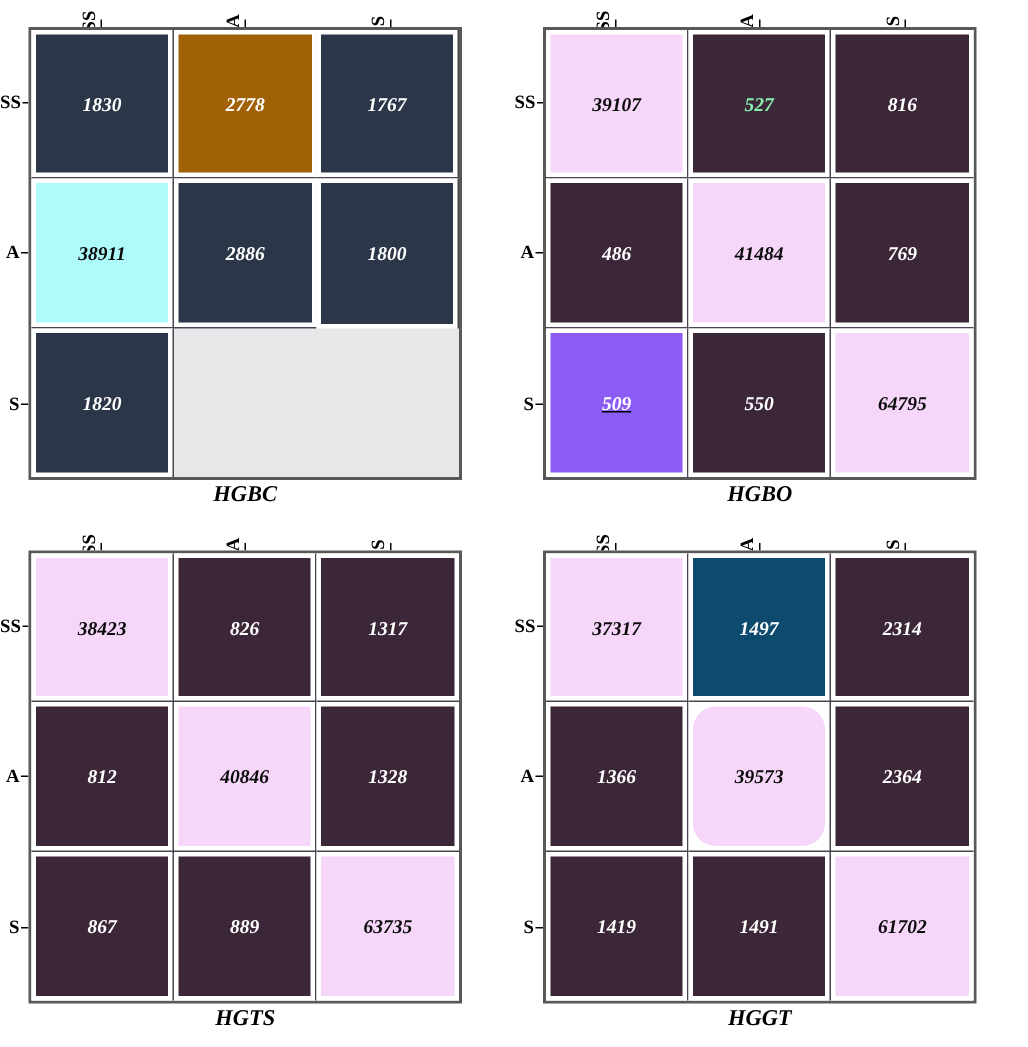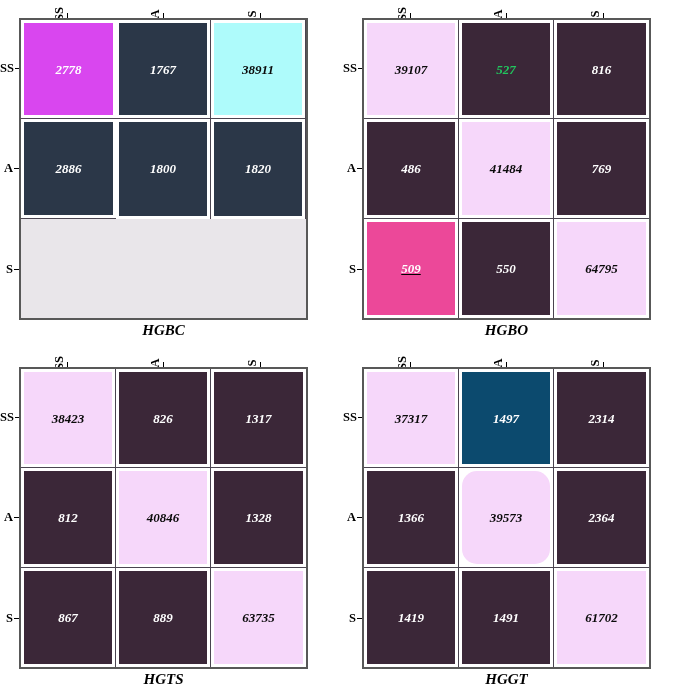--- a/index.html
+++ b/index.html
@@ -183,22 +183,27 @@
           <span class="txt">A</span>
           <span class="row-tick"></span>
         </div>
         <div class="row-lab" style="top: 201.333px;">
           <span class="txt">S</span>
           <span class="row-tick"></span>
         </div>
       </div>
       <div class="hm-frame" style="border-color: rgb(88, 88, 88);">
         <div class="hm-grid">
-          <div class="cell-wrap lastcol" style="border-right-color: rgb(74, 68, 80); border-bottom-color: rgb(74, 68, 80);">
-            <div class="cell" style="background: #d946ef;">
+          <div class="cell-wrap" style="border-right-color: rgb(74, 68, 80); border-bottom-color: rgb(74, 68, 80);">
+            <div class="cell" style="background: rgb(43, 55, 72);">
+              <span class="val" style="color: rgb(255, 255, 255);">1830</span>
+            </div>
+          </div>
+          <div class="cell-wrap lastcol" style="border-right-color: rgb(74, 68, 80); border-bottom-color: rgb(74, 68, 80);">
+            <div class="cell" style="background: #a16207;">
               <span class="val" style="color: rgb(255, 255, 255);">2778</span>
             </div>
           </div>
           <div class="cell-wrap" style="border-right-color: rgb(74, 68, 80); border-bottom-color: rgb(74, 68, 80);">
             <div class="cell" style="background: rgb(43, 55, 72);">
               <span class="val" style="color: rgb(255, 255, 255);">1767</span>
             </div>
           </div>
           <div class="cell-wrap" style="border-right-color: rgb(74, 68, 80); border-bottom-color: rgb(74, 68, 80);">
             <div class="cell" style="background: rgb(174, 251, 251);">
@@ -255,21 +260,21 @@
       </div>
       <div class="hm-frame" style="border-color: rgb(88, 88, 88);">
         <div class="hm-grid">
           <div class="cell-wrap" style="border-right-color: rgb(74, 68, 80); border-bottom-color: rgb(74, 68, 80);">
             <div class="cell" style="background: rgb(246, 215, 250);">
               <span class="val" style="color: rgb(10, 10, 10);">39107</span>
             </div>
           </div>
           <div class="cell-wrap" style="border-right-color: rgb(74, 68, 80); border-bottom-color: rgb(74, 68, 80);">
             <div class="cell" style="background: rgb(59, 39, 56);">
-              <span class="val" style="color: #22c55e;">527</span>
+              <span class="val" style="color: #86efac;">527</span>
             </div>
           </div>
           <div class="cell-wrap lastcol" style="border-right-color: rgb(74, 68, 80); border-bottom-color: rgb(74, 68, 80);">
             <div class="cell" style="background: rgb(59, 39, 56);">
               <span class="val" style="color: rgb(255, 255, 255);">816</span>
             </div>
           </div>
           <div class="cell-wrap" style="border-right-color: rgb(74, 68, 80); border-bottom-color: rgb(74, 68, 80);">
             <div class="cell" style="background: rgb(59, 39, 56);">
               <span class="val" style="color: rgb(255, 255, 255);">486</span>
@@ -279,21 +284,21 @@
             <div class="cell" style="background: rgb(246, 215, 250);">
               <span class="val" style="color: rgb(10, 10, 10);">41484</span>
             </div>
           </div>
           <div class="cell-wrap lastcol" style="border-right-color: rgb(74, 68, 80); border-bottom-color: rgb(74, 68, 80);">
             <div class="cell" style="background: rgb(59, 39, 56);">
               <span class="val" style="color: rgb(255, 255, 255);">769</span>
             </div>
           </div>
           <div class="cell-wrap lastrow" style="border-right-color: rgb(74, 68, 80); border-bottom-color: rgb(74, 68, 80);">
-            <div class="cell" style="background: #ec4899; text-decoration: underline;">
+            <div class="cell" style="background: #8b5cf6; text-decoration: underline;">
               <span class="val" style="color: rgb(255, 255, 255);">509</span>
             </div>
           </div>
           <div class="cell-wrap lastrow" style="border-right-color: rgb(74, 68, 80); border-bottom-color: rgb(74, 68, 80);">
             <div class="cell" style="background: rgb(59, 39, 56);">
               <span class="val" style="color: rgb(255, 255, 255);">550</span>
             </div>
           </div>
           <div class="cell-wrap lastcol lastrow" style="border-right-color: rgb(74, 68, 80); border-bottom-color: rgb(74, 68, 80);">
             <div class="cell" style="background: rgb(246, 215, 250);">

